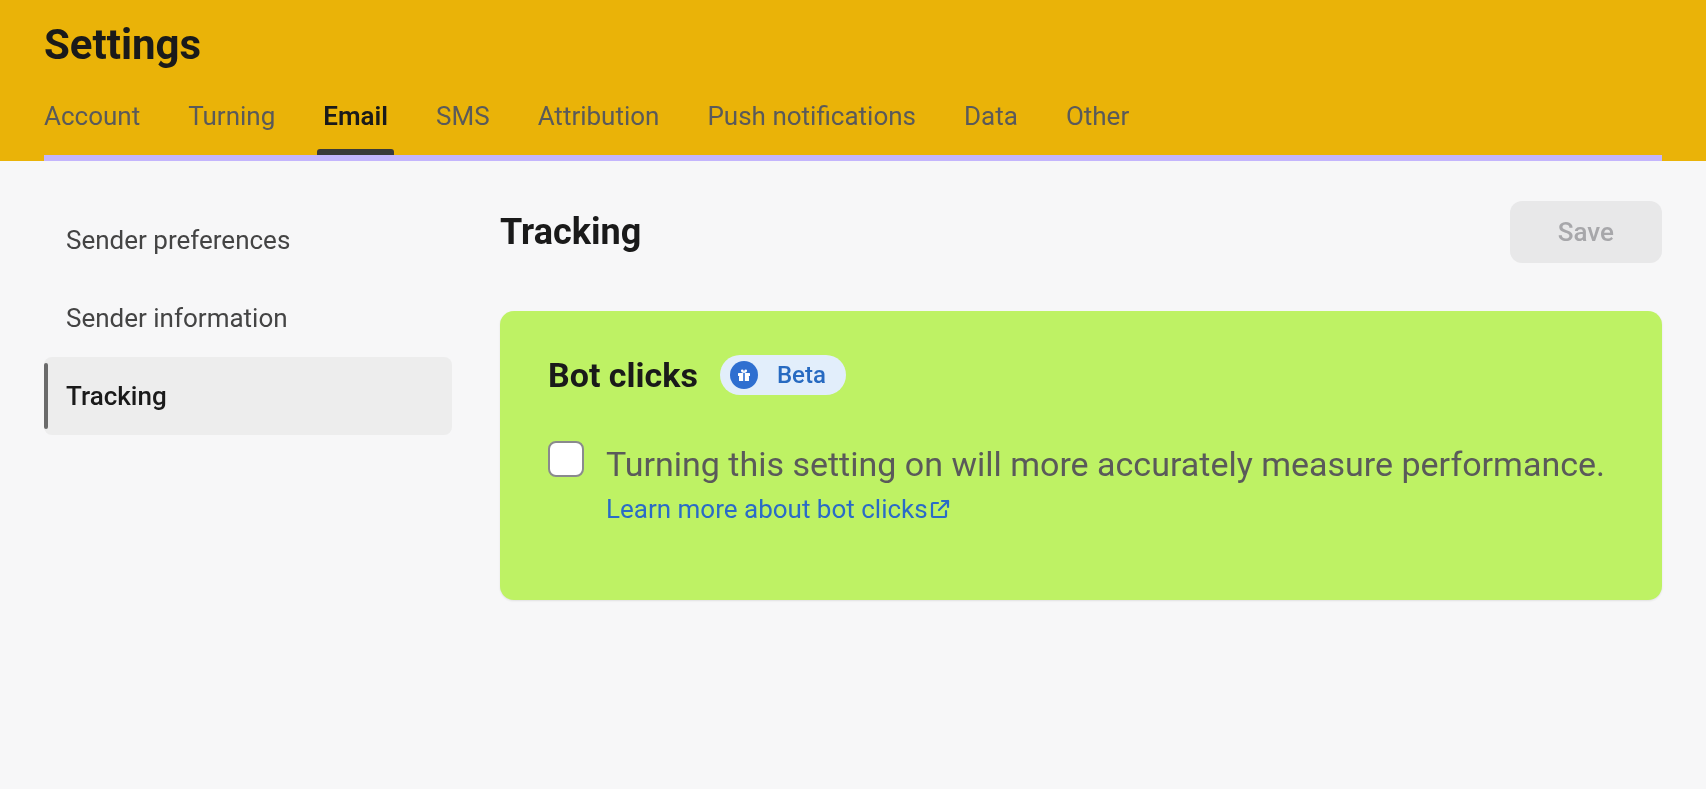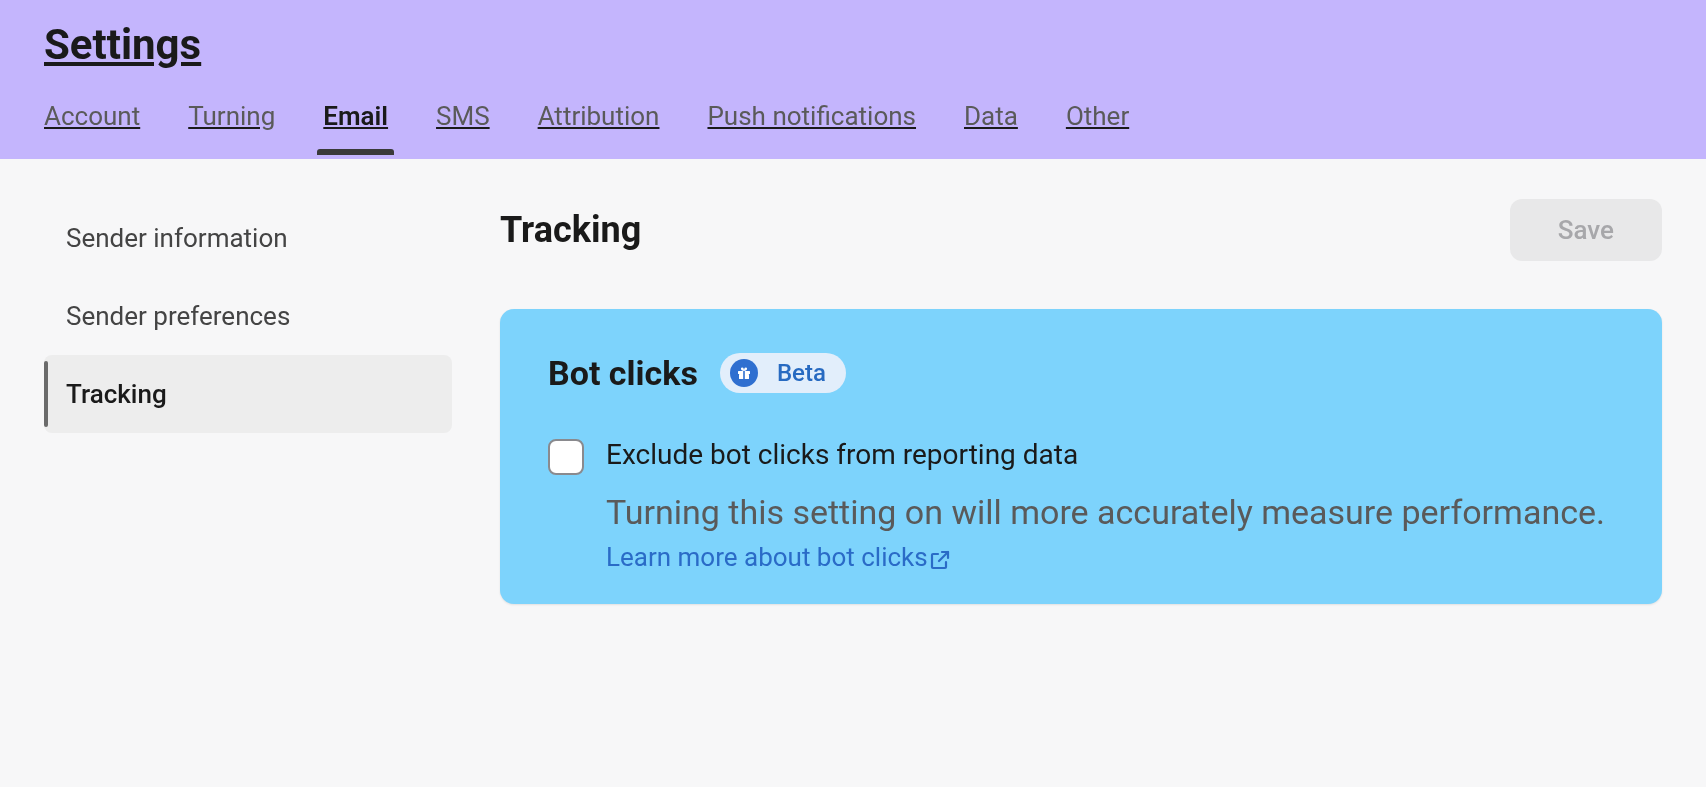--- a/index.html
+++ b/index.html
@@ -6,34 +6,33 @@
       box-sizing: border-box;
       margin: 0;
       padding: 0;
     }
     body {
       font-family: -apple-system, BlinkMacSystemFont, "Segoe UI", Roboto, Helvetica, Arial, sans-serif;
       background: #ffffff;
       color: #1a1a1a;
     }
     .header {
-      background: #c4b5fd;
+      background: #eab308;
       padding: 20px 44px 0 44px;
-      text-decoration: underline;
     }
     .page-title {
       font-size: 42px;
       font-weight: 700;
       color: #1a1a1a;
       margin-bottom: 32px;
     }
     .tabs {
       display: flex;
       gap: 48px;
-      border-bottom: 4px solid #c4b5fd;
+      border-bottom: 6px solid #c4b5fd;
     }
     .tab {
       font-size: 26px;
       font-weight: 400;
       color: #5a5a5a;
       padding-bottom: 24px;
       cursor: pointer;
       position: relative;
     }
     .tab.active {
@@ -103,23 +102,23 @@
       color: #a7a7aa;
       border: none;
       font-size: 26px;
       font-weight: 500;
       padding: 16px 48px;
       border-radius: 12px;
       cursor: default;
       font-family: inherit;
     }
     .card {
-      background: #7dd3fc;
+      background: #bef264;
       border-radius: 14px;
-      padding: 44px 48px 32px 48px;
+      padding: 44px 48px 76px 48px;
       box-shadow: 0 1px 3px rgba(0,0,0,0.04), 0 1px 2px rgba(0,0,0,0.06);
     }
     .card-title-row {
       display: flex;
       align-items: center;
       gap: 22px;
       margin-bottom: 44px;
     }
     .card-title {
       font-size: 34px;
@@ -174,21 +173,21 @@
     .option-desc {
       font-size: 34px;
       color: #5a5a5a;
       line-height: 1.5;
     }
     .learn-link {
       color: #2a6bc7;
       font-size: 26px;
       text-decoration: none;
       display: inline-flex;
-      align-items: flex-end;
+      align-items: center;
       margin-top: 4px;
       cursor: pointer;
     }
     .ext-icon svg { display:block; }
   </style>
 </head>
 <body>
 
 <div class="header">
   <h1 class="page-title">Settings</h1>
@@ -199,22 +198,22 @@
     <div class="tab">SMS</div>
     <div class="tab">Attribution</div>
     <div class="tab">Push notifications</div>
     <div class="tab">Data</div>
     <div class="tab">Other</div>
   </div>
 </div>
 
 <div class="body-wrap">
   <div class="sidebar">
+    <div class="side-item">Sender preferences</div>
     <div class="side-item">Sender information</div>
-    <div class="side-item">Sender preferences</div>
     <div class="side-item active">Tracking</div>
   </div>
 
   <div class="main">
     <div class="main-header">
       <h2 class="main-title">Tracking</h2>
       <button class="save-btn">Save</button>
     </div>
 
     <div class="card">
@@ -230,21 +229,20 @@
               <path d="M8 6 C 11 6 12 3 10 2.5 C 8.5 2.2 8 4 8 6 Z" fill="#ffffff"></path>
             </svg>
           </span>
           <span>Beta</span>
         </div>
       </div>
 
       <div class="option-row">
         <div class="checkbox"></div>
         <div class="option-text">
-          <div class="option-label">Exclude bot clicks from reporting data</div>
           <div class="option-desc">Turning this setting on will more accurately measure performance.</div>
           <a class="learn-link">
             <span>Learn more about bot clicks</span>
             <span class="ext-icon">
               <svg width="24" height="24" viewBox="0 0 24 24" fill="none" stroke="#2a6bc7" stroke-width="2.2" stroke-linecap="round" stroke-linejoin="round">
                 <path d="M14 4h6v6"></path>
                 <path d="M20 4 L11 13"></path>
                 <path d="M18 14v5a1 1 0 0 1-1 1H5a1 1 0 0 1-1-1V7a1 1 0 0 1 1-1h5"></path>
               </svg>
             </span>

